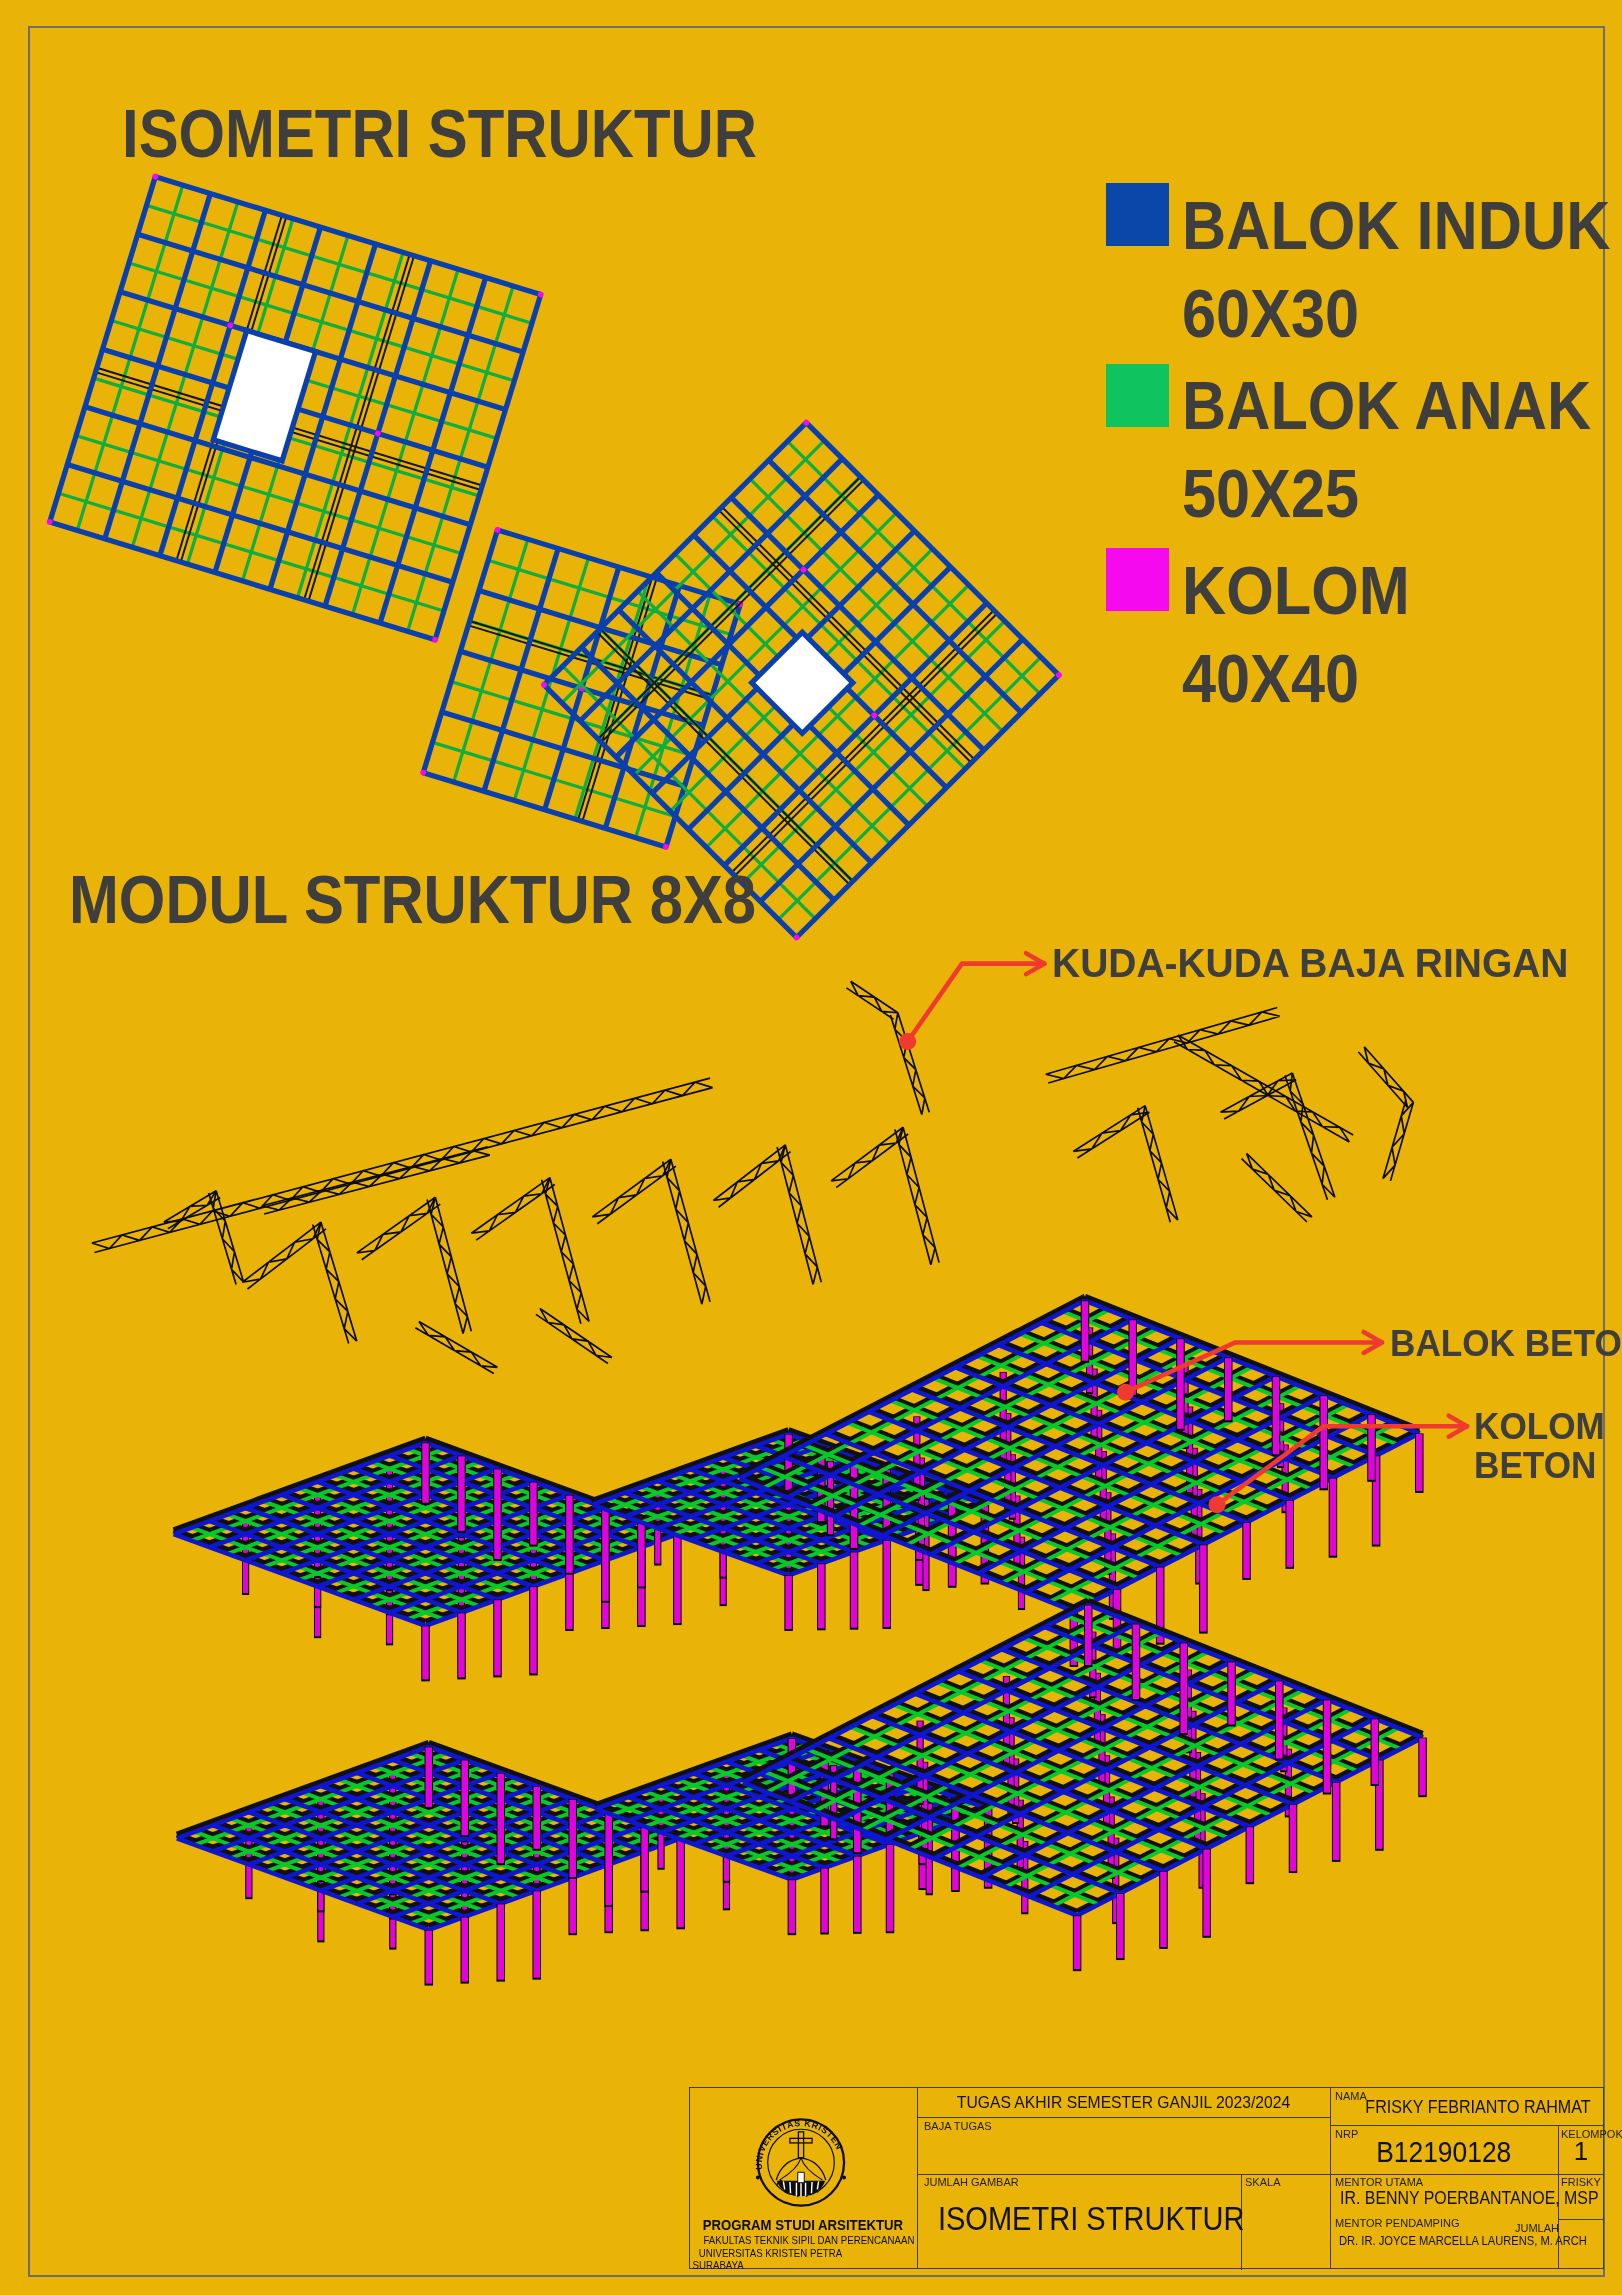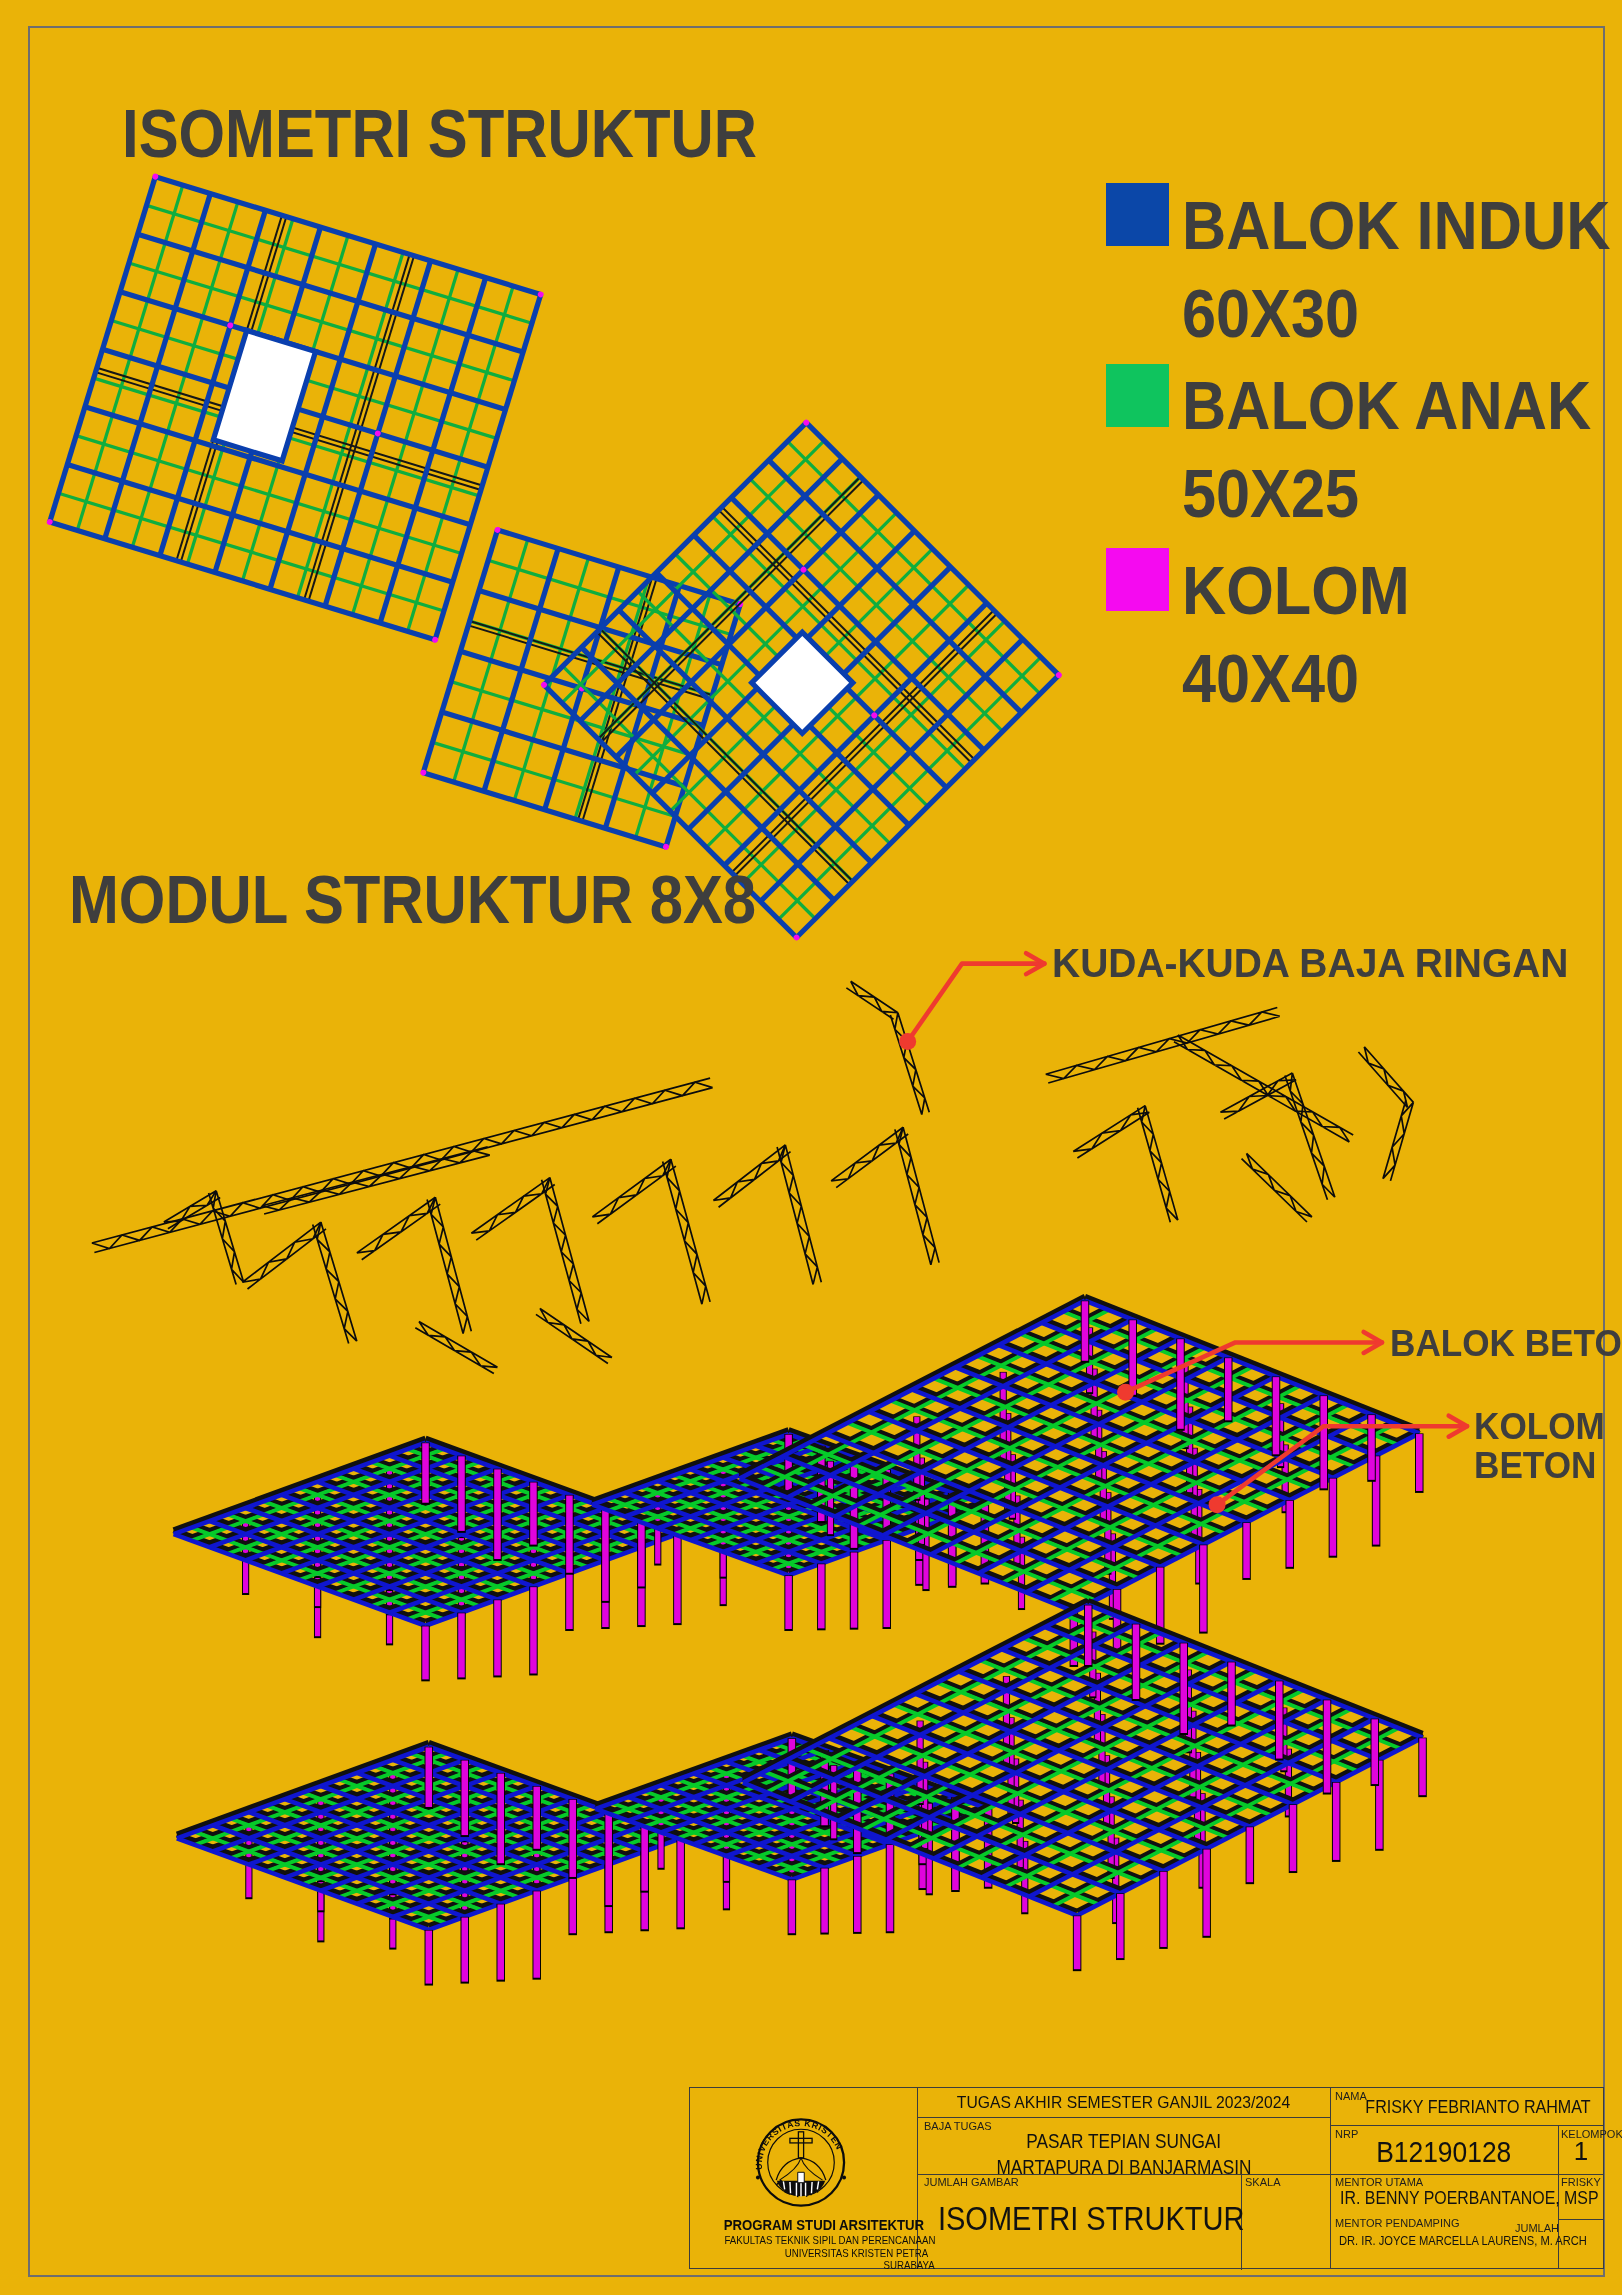--- a/index.html
+++ b/index.html
@@ -13,21 +13,21 @@
   .swatch{width:63px;height:63px;}
   .anno{font-weight:800;color:#3e3e3e;white-space:nowrap;transform-origin:0 50%;transform:scaleX(.95);line-height:39px;}
   .anno1{font-size:41px;}
   .anno2{font-size:37px;}
   
   .tbline{background:#3c3c3c;}
   .tb-label{font-size:11px;color:#1d1d1d;white-space:nowrap;}
   .tb-center{text-align:center;white-space:nowrap;}
   .narrow{display:inline-block;transform:scaleX(.88);transform-origin:50% 50%;}
   .narrowL{display:inline-block;transform:scaleX(.9);transform-origin:0 50%;}
-  .inst{color:#0c0c0c;white-space:nowrap;text-align:right;margin-left:21px;}
+  .inst{color:#0c0c0c;white-space:nowrap;text-align:left;}
 </style>
 </head>
 <body>
 
 <div id="sheet">
 
   <div id="page-border" class="abs"></div>
 
   <svg id="cad" class="abs" style="left:0;top:0" width="1623" height="2295" viewBox="0 0 2480 3508">
     <g id="g-floorplan">
@@ -968,24 +968,20 @@
   <div class="abs tbline" style="left:1241px;top:2174px;width:1.3px;height:96px"></div>
   <div class="abs tbline" style="left:1330px;top:2087px;width:1.3px;height:182px"></div>
   <div class="abs tbline" style="left:1558px;top:2125px;width:1.3px;height:144px"></div>
   <div class="abs tbline" style="left:917px;top:2117px;width:413px;height:1.3px"></div>
   <div class="abs tbline" style="left:917px;top:2174px;width:687px;height:1.3px"></div>
   <div class="abs tbline" style="left:1330px;top:2125px;width:274px;height:1.3px"></div>
   <div class="abs tbline" style="left:1558px;top:2219px;width:46px;height:1.3px"></div>
 
   <div class="abs tb-center" style="left:917px;top:2094px;width:413px;font-size:15.7px;font-weight:400;color:#111">TUGAS AKHIR SEMESTER GANJIL 2023/2024</div>
   <div class="abs tb-label" style="left:924px;top:2120px">BAJA TUGAS</div>
-  <div class="abs tb-center" style="left:917px;top:2128px;width:413px;font-size:19.6px;color:#111;line-height:26px">
-    <div><span class="narrow">PASAR TEPIAN SUNGAI</span></div>
-    <div><span class="narrow">MARTAPURA DI BANJARMASIN</span></div>
-  </div>
   <div class="abs tb-label" style="left:924px;top:2176px">JUMLAH GAMBAR</div>
   <div class="abs tb-center" style="left:917px;top:2200px;width:324px;font-size:33px;color:#111"><span class="narrow">ISOMETRI STRUKTUR</span></div>
   <div class="abs tb-label" style="left:1245px;top:2176px">SKALA</div>
 
   <div class="abs tb-label" style="left:1335px;top:2090px">NAMA</div>
   <div class="abs tb-center" style="left:1350px;top:2096px;width:255px;font-size:18.3px;color:#111"><span class="narrow">FRISKY FEBRIANTO RAHMAT</span></div>
 
   <div class="abs tb-label" style="left:1335px;top:2128px">NRP</div>
   <div class="abs tb-center" style="left:1330px;top:2135px;width:228px;font-size:30px;color:#111"><span class="narrow">B12190128</span></div>
   <div class="abs tb-label" style="left:1561px;top:2128px">KELOMPOK</div>

